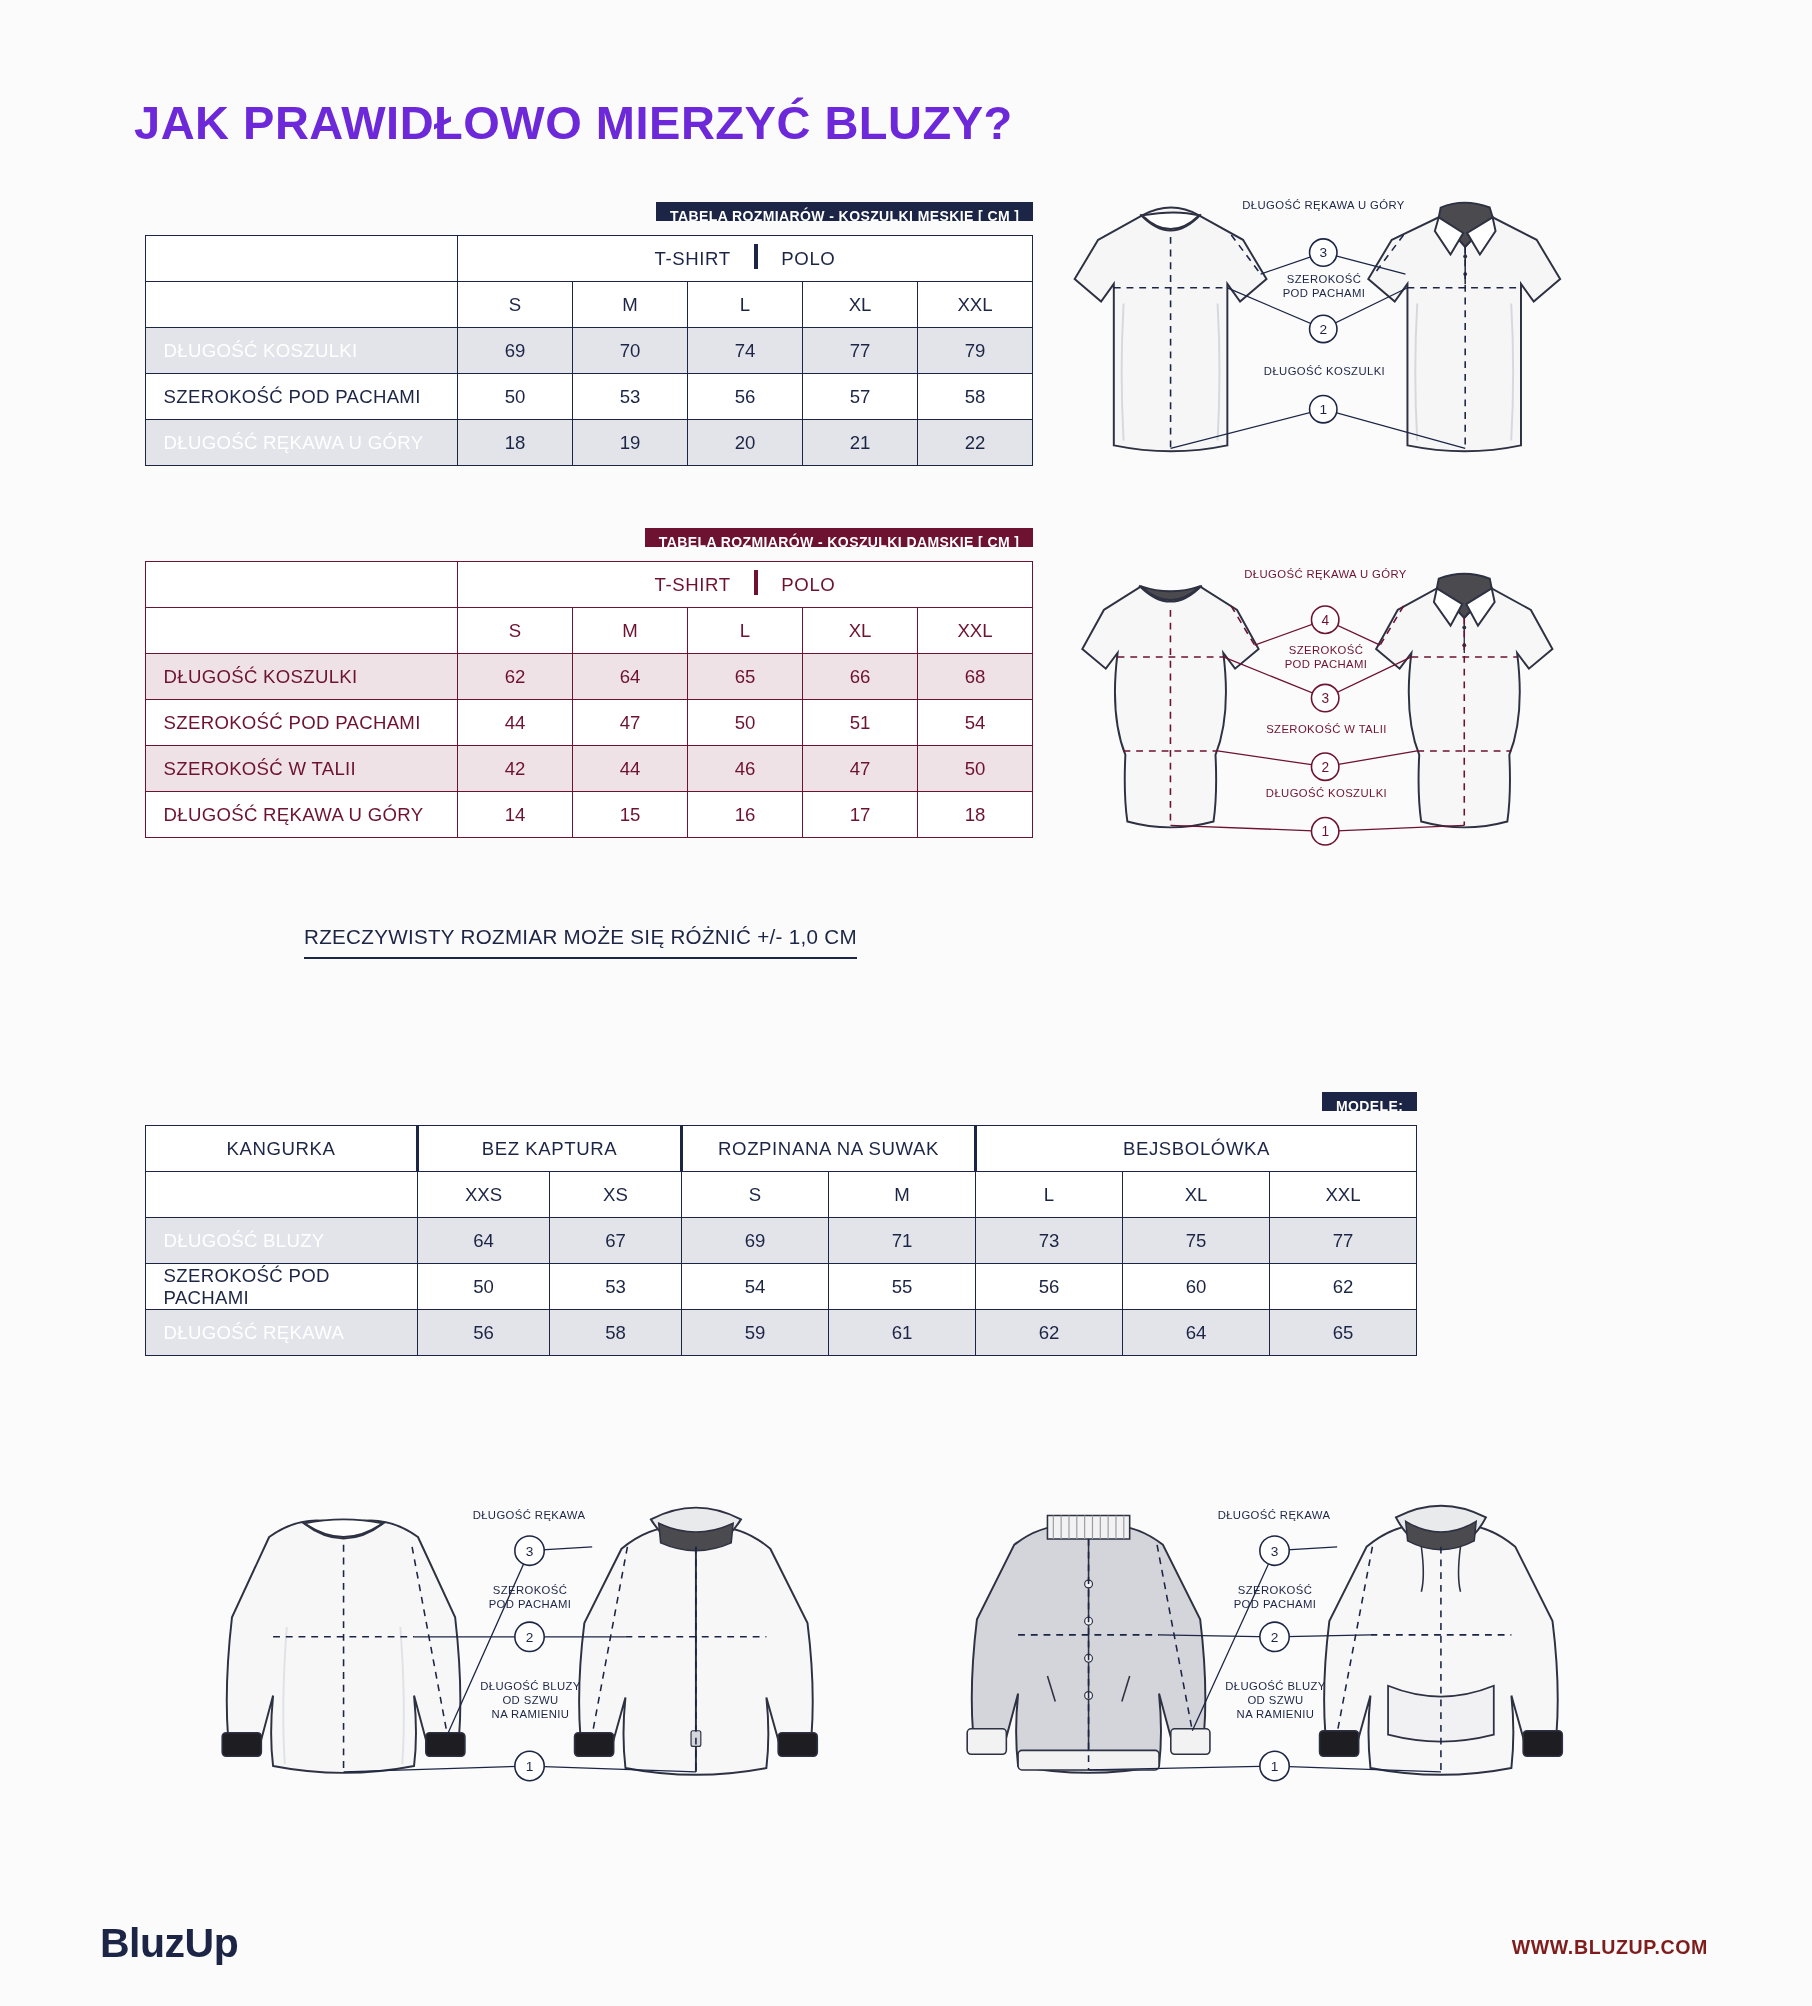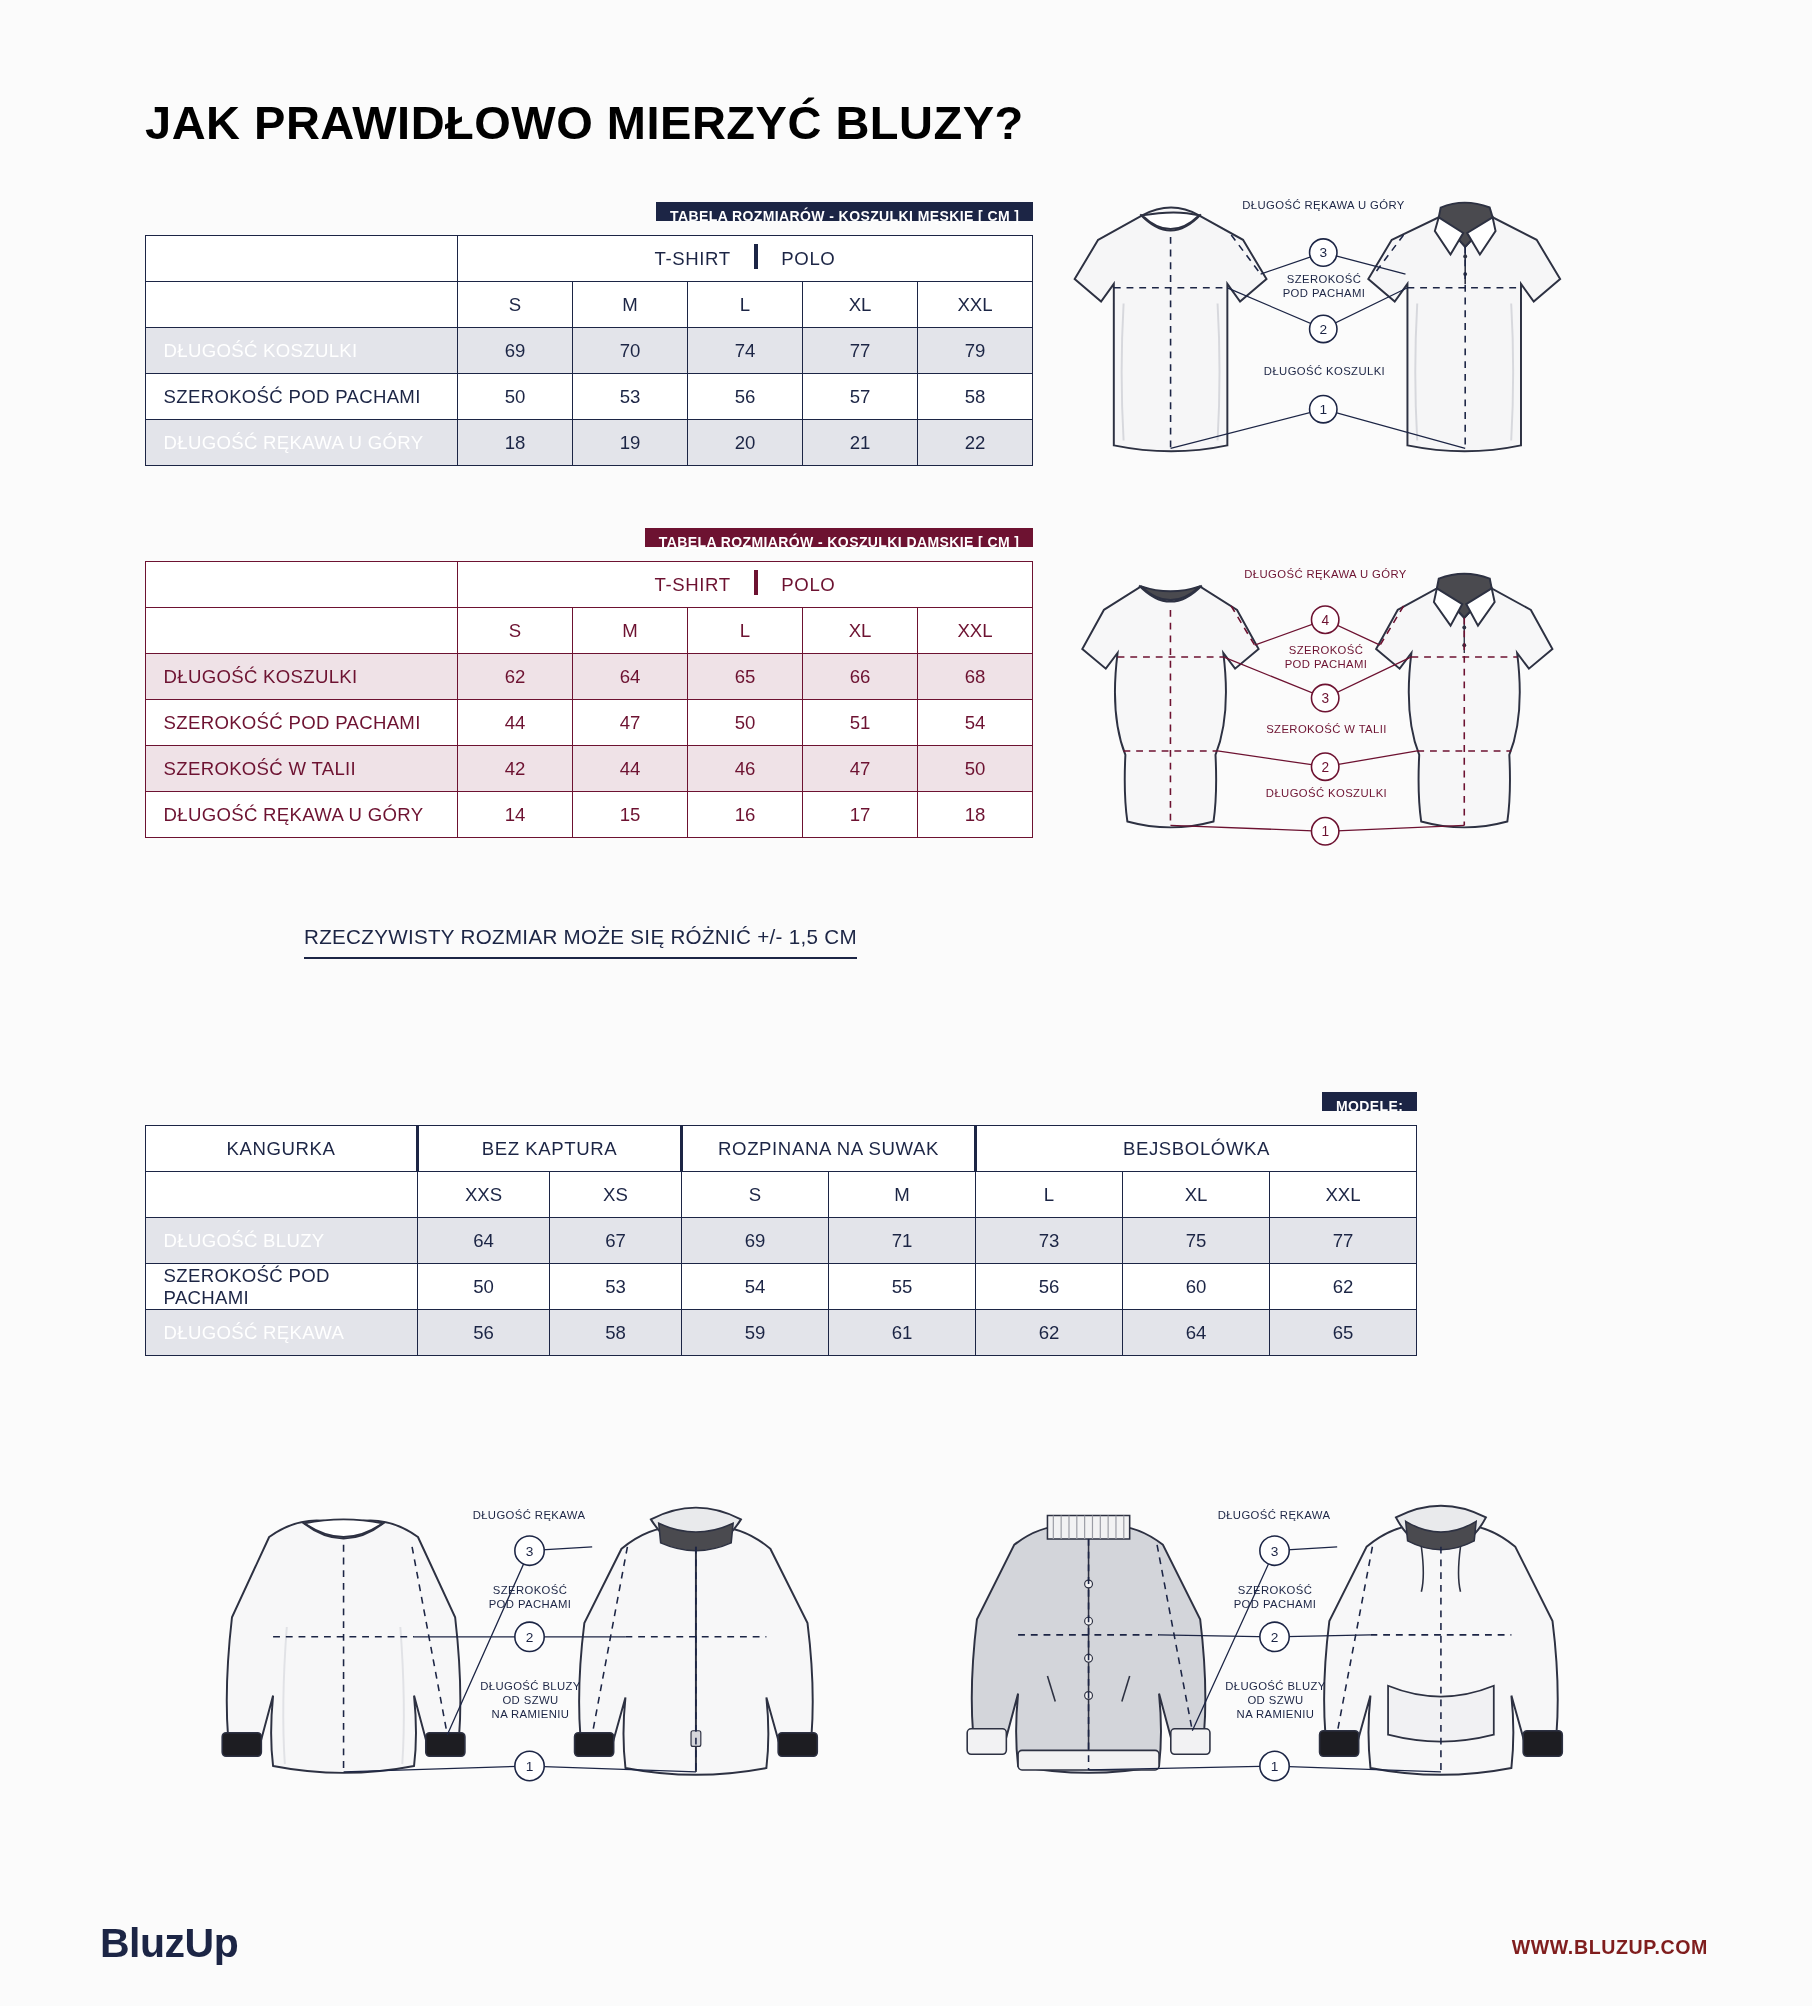--- a/index.html
+++ b/index.html
@@ -16,26 +16,26 @@
     overflow: hidden;
   }
   .page {
     position: absolute;
     inset: 0;
   }
 
   
   .title {
     position: absolute;
-    left: 145px;
+    left: 134px;
     top: 95px;
     font-size: 47px;
     font-weight: bold;
     letter-spacing: 0.5px;
-    color: #000000;
+    color: #6d28d9;
     white-space: nowrap;
   }
 
   
   .tbl-wrap { position: absolute; }
   table.size-table {
     border-collapse: collapse;
     table-layout: fixed;
     background: #ffffff;
   }
@@ -274,21 +274,21 @@
         <td>14</td>
         <td>15</td>
         <td>16</td>
         <td>17</td>
         <td>18</td>
       </tr>
     </tbody>
       </table>
   </div>
 
-  <div class="note">RZECZYWISTY ROZMIAR MOŻE SIĘ RÓŻNIĆ +/- 1,5 CM</div>
+  <div class="note">RZECZYWISTY ROZMIAR MOŻE SIĘ RÓŻNIĆ +/- 1,0 CM</div>
 
   <div class="illus" style="left:1039px; top:186px; width:686px; height:323px;">
     <svg width="686" height="323" viewBox="0 0 700 330">
 
       <g>
         <path d="M60,55 L105,30 Q135,14 163,30 L208,55 L232,95 L205,118 L192,100 L192,265 Q135,277 76,265 L76,100 L63,118 L36,95 Z" fill="#f6f6f7" stroke="#2d3142" stroke-width="2"></path>
         <path d="M105,30 Q134,58 163,30 Q140,24 105,30 Z" fill="#ffffff" stroke="#2d3142" stroke-width="2"></path>
         <path d="M103,29 Q134,62 165,29" fill="none" stroke="#2d3142" stroke-width="2"></path>
         <path d="M86,120 q-4,70 0,140" fill="none" stroke="#d7d8dd" stroke-width="2"></path>
         <path d="M182,120 q4,70 0,140" fill="none" stroke="#d7d8dd" stroke-width="2"></path>

